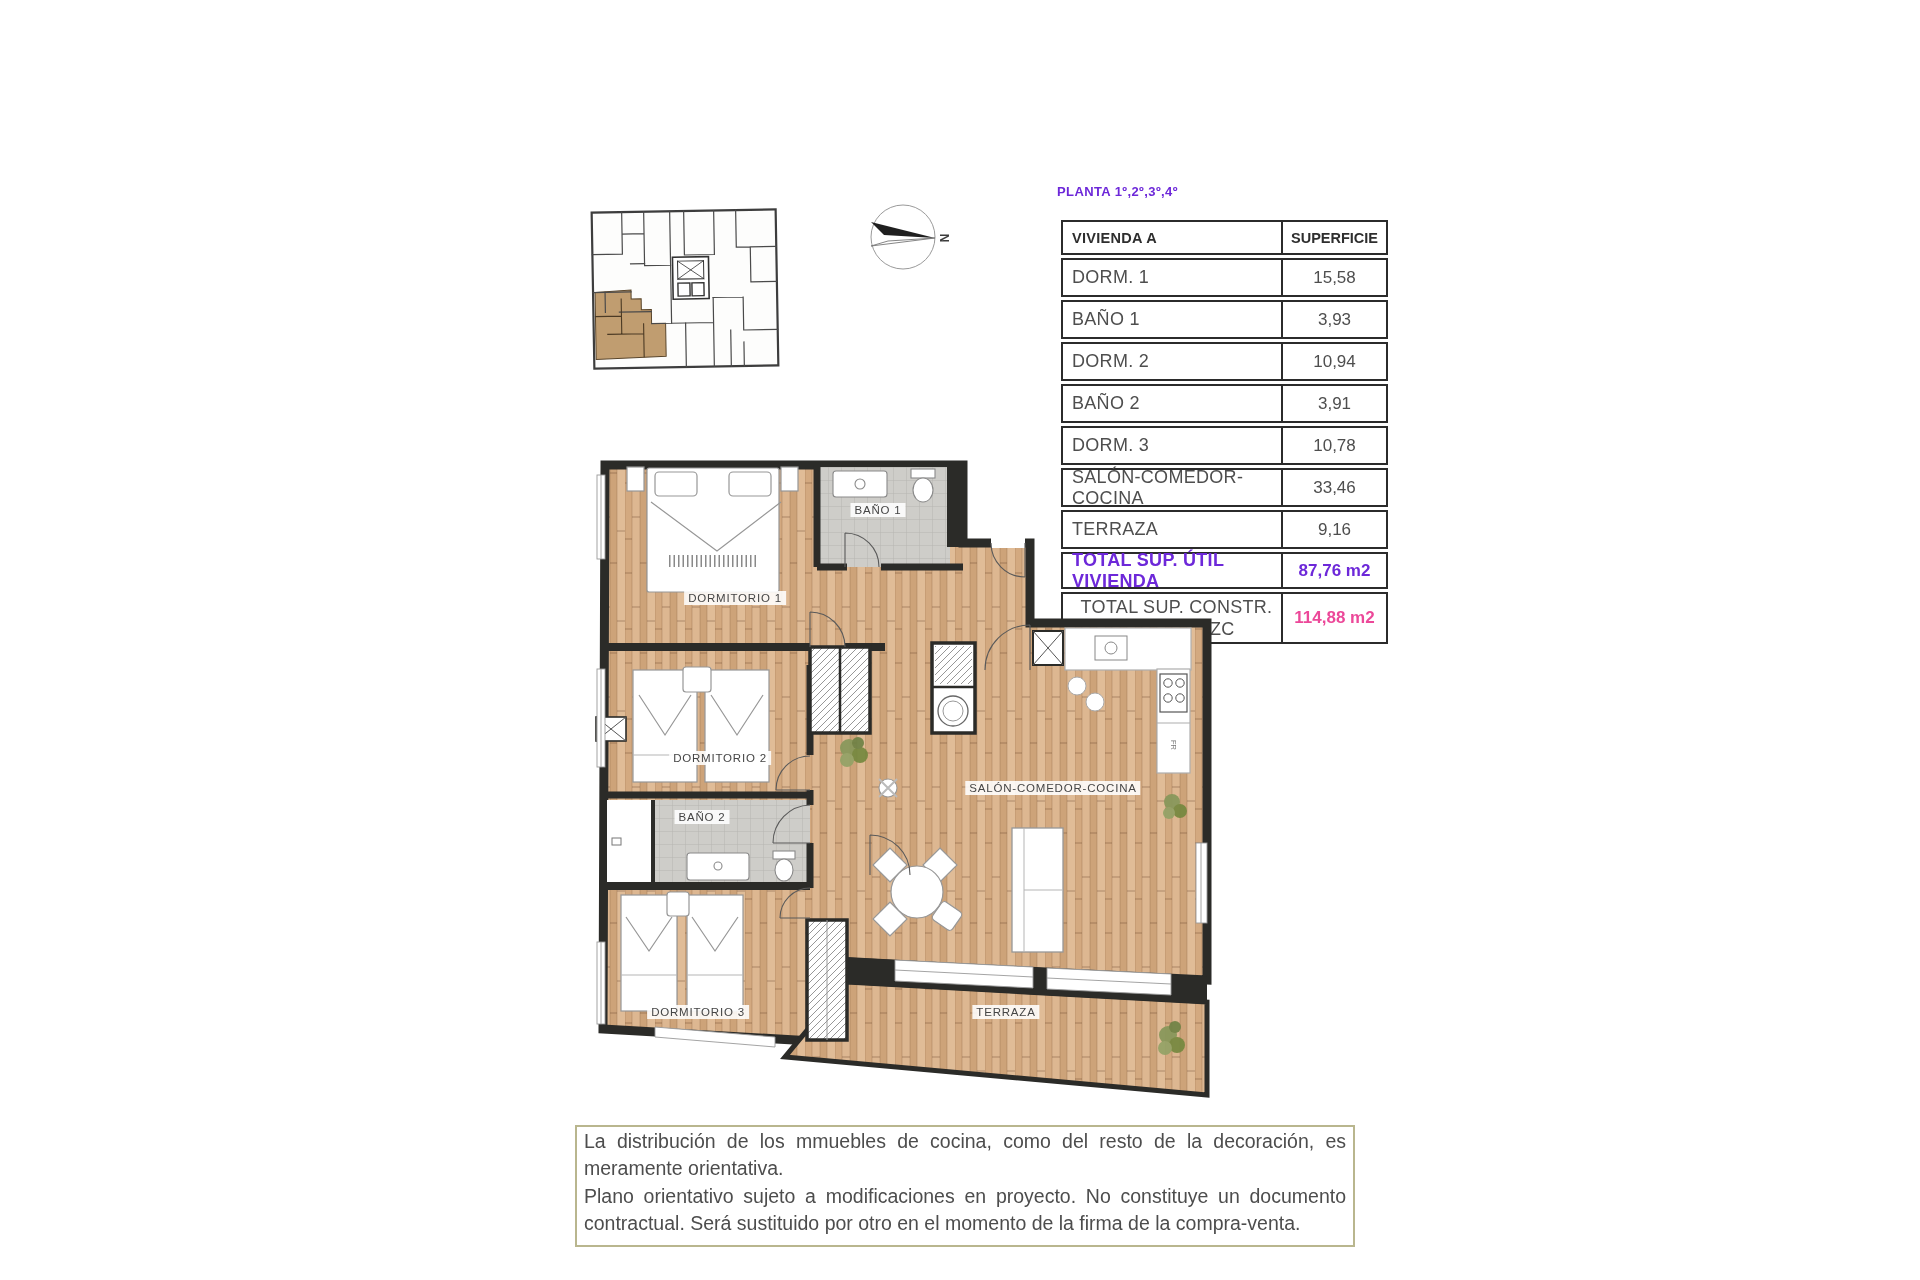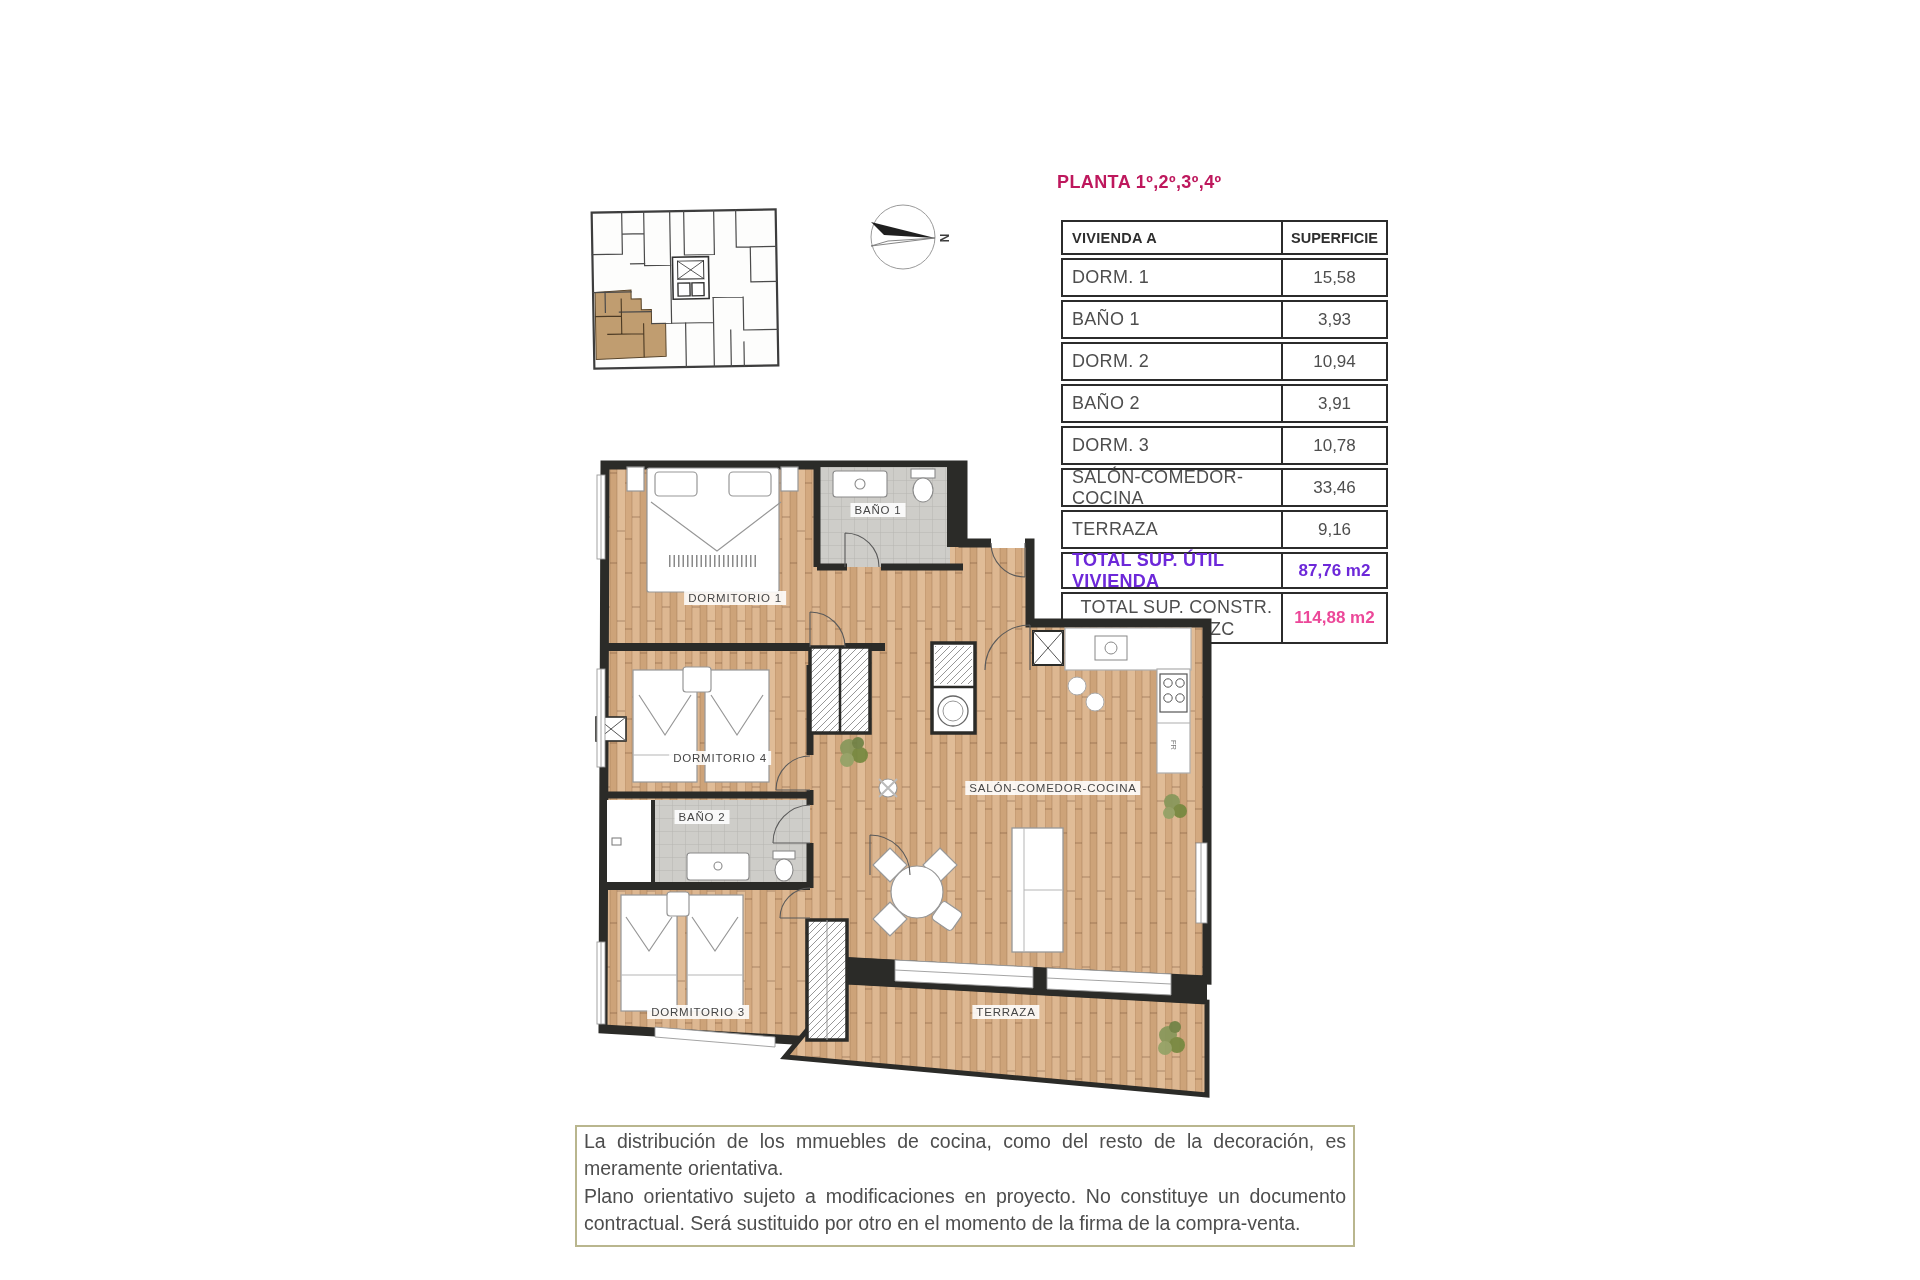--- a/index.html
+++ b/index.html
@@ -1,20 +1,20 @@
 <!DOCTYPE html>
 <html><head>
 <meta charset="utf-8">
 <style>
   html,body{margin:0;padding:0;background:#ffffff;}
   .page{position:relative;width:1920px;height:1280px;background:#fff;overflow:hidden;
         font-family:"Liberation Sans", sans-serif;}
   
-  .plan-title{position:absolute;left:1057px;top:172px;font-size:18px;font-weight:bold;
-        color:#be185d;letter-spacing:.4px;}
+  .plan-title{position:absolute;left:1057px;top:184px;font-size:13px;font-weight:bold;
+        color:#6d28d9;letter-spacing:.4px;}
   
   .area-table{position:absolute;left:1061px;top:220px;width:327px;}
   .trow{display:flex;align-items:stretch;border:2.5px solid #2b2b2b;background:#fff;
         margin-bottom:3px;}
   .trow .c1{flex:1;display:flex;align-items:center;padding-left:9px;font-size:18px;
         color:#4e4e4e;letter-spacing:.3px;}
   .trow .c2{width:103px;border-left:2.5px solid #2b2b2b;display:flex;align-items:center;
         justify-content:center;font-size:17px;color:#4e4e4e;text-align:center;}
   .trow.hdr .c1,.trow.hdr .c2{font-weight:bold;color:#2e2e2e;font-size:14.5px;}
   .trow{height:35px;}
@@ -290,21 +290,21 @@
         <path d="M215,335 H181 M181,335 A34,34 0 0 1 215,301"></path>
         <path d="M215,388 H178 M215,350 A38,38 0 0 0 178,388"></path>
         <path d="M215,463 H185 M215,433 A30,30 0 0 0 185,463"></path>
         <path d="M275,380 V420 M275,380 A40,40 0 0 1 315,420"></path>
       </g>
     </svg>
 
     
     <div class="room-label" style="left:140px;top:143px;">DORMITORIO 1</div>
     <div class="room-label" style="left:283px;top:55px;">BAÑO 1</div>
-    <div class="room-label" style="left:125px;top:303px;">DORMITORIO 4</div>
+    <div class="room-label" style="left:125px;top:303px;">DORMITORIO 2</div>
     <div class="room-label" style="left:107px;top:362px;">BAÑO 2</div>
     <div class="room-label" style="left:103px;top:557px;">DORMITORIO 3</div>
     <div class="room-label" style="left:458px;top:333px;">SALÓN-COMEDOR-COCINA</div>
     <div class="room-label" style="left:411px;top:557px;">TERRAZA</div>
   </div>
 
   <div class="disclaimer">
     <p>La distribución de los mmuebles de cocina, como del resto de la decoración, es meramente orientativa.</p>
     <p>Plano orientativo sujeto a modificaciones en proyecto. No constituye un documento contractual. Será sustituido por otro en el momento de la firma de la compra-venta.</p>
   </div>

